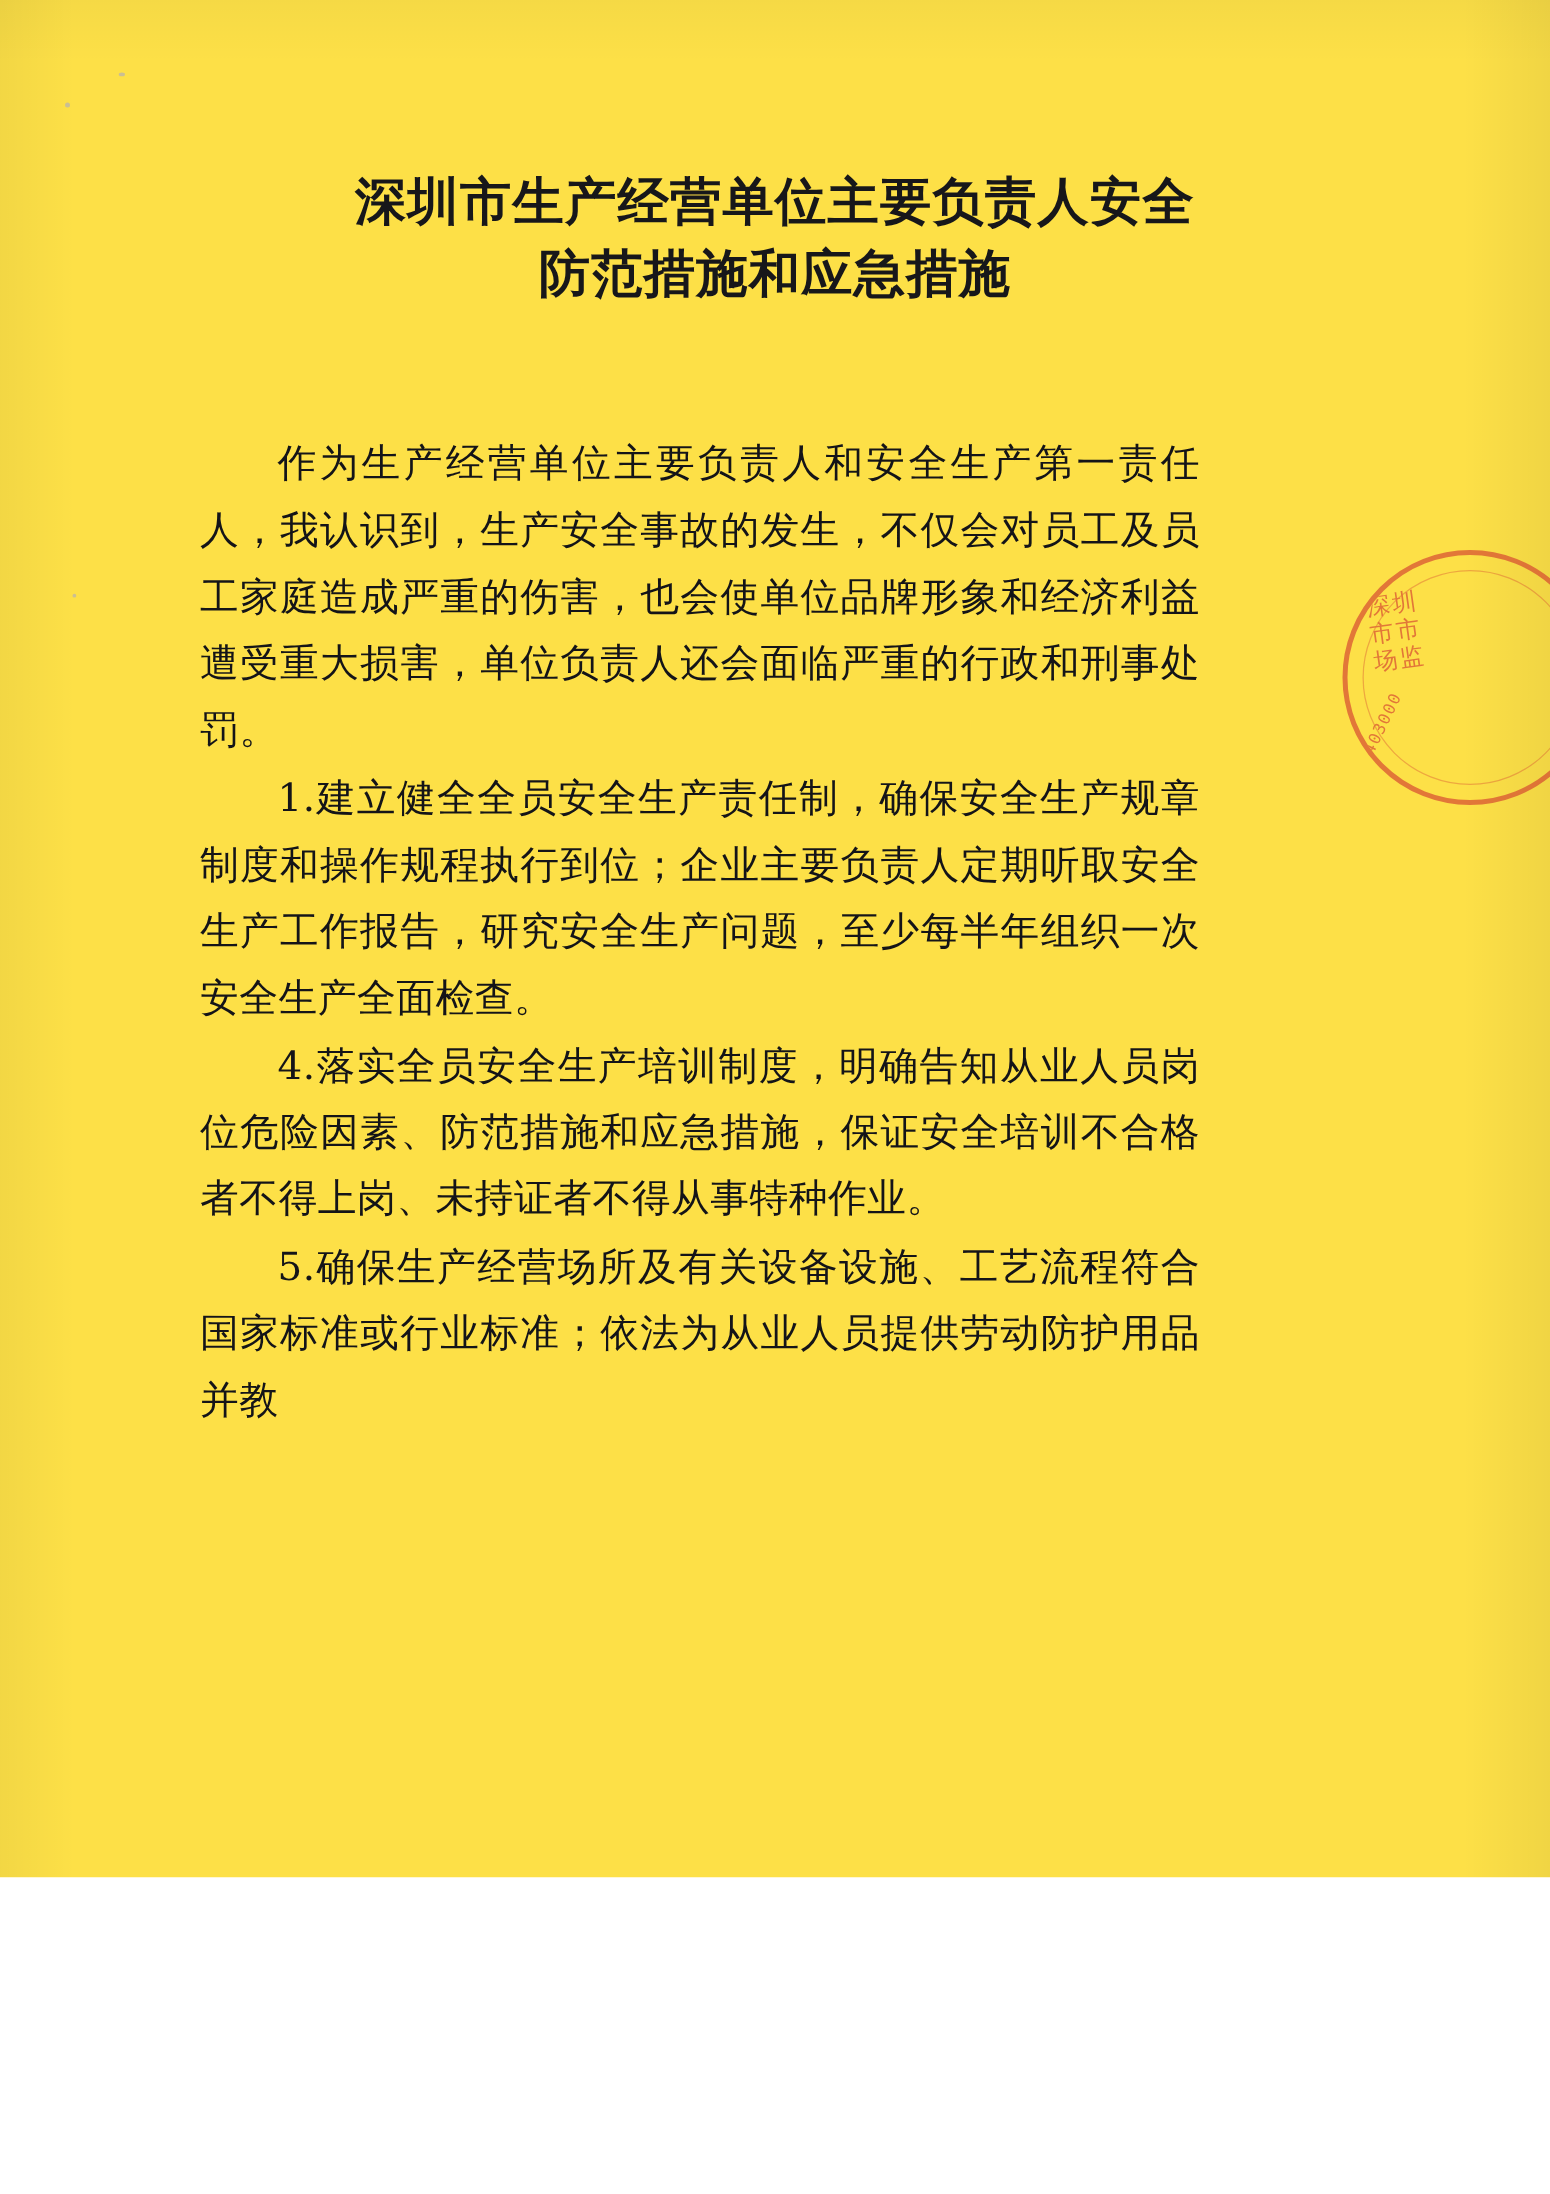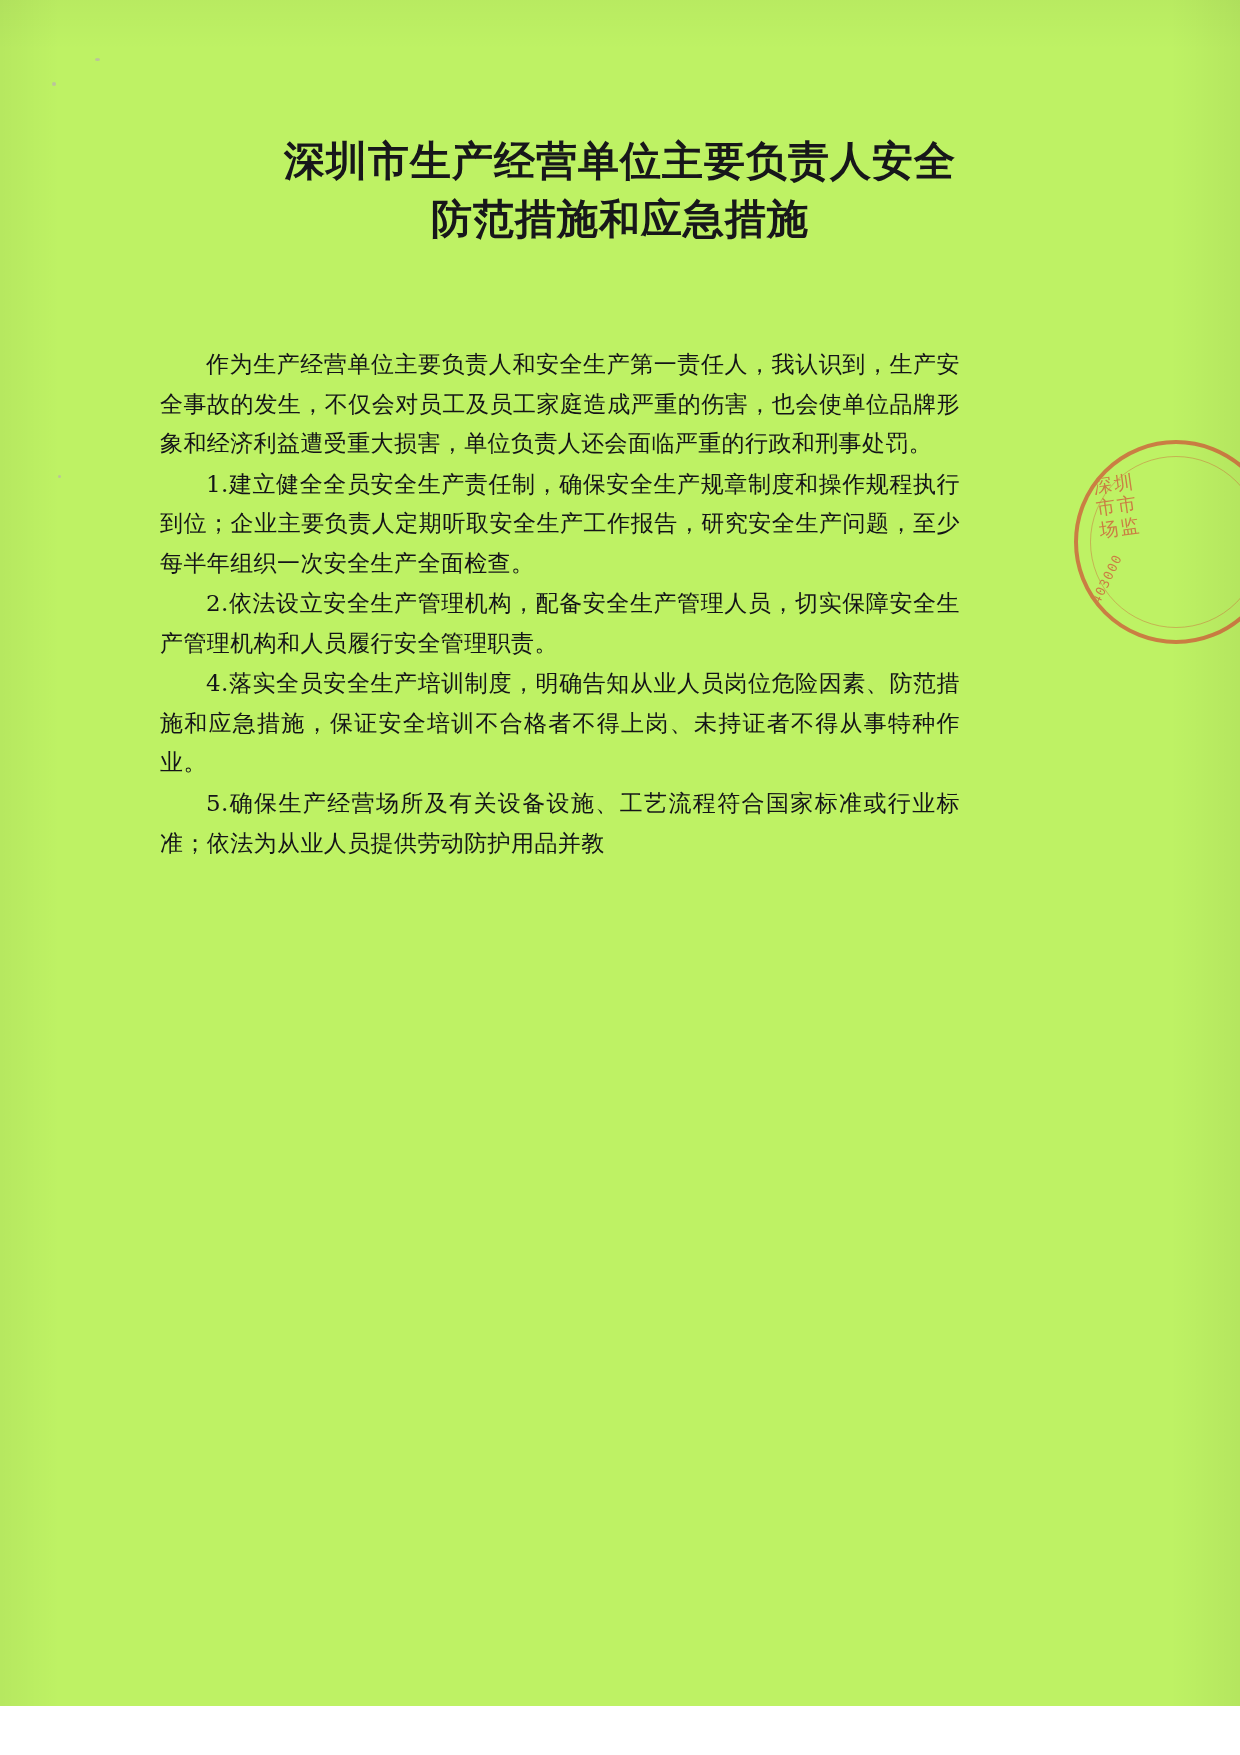--- a/index.html
+++ b/index.html
@@ -6,23 +6,23 @@
     margin: 0;
     padding: 0;
     background: #ffffff;
   }
   body {
     font-family: "DejaVu Serif", "Liberation Serif", serif;
   }
   .page {
     position: relative;
     width: 1240px;
-    height: 1706px;
+    height: 1502px;
     margin: 0 auto;
-    background: #bef264;
+    background: #fde047;
     overflow: hidden;
   }
   
   .paper-shade {
     position: absolute;
     inset: 0;
     background:
       linear-gradient(to right, rgba(0,0,0,0.045) 0px, rgba(0,0,0,0.0) 60px),
       linear-gradient(to left, rgba(0,0,0,0.05) 0px, rgba(0,0,0,0.0) 70px),
       linear-gradient(to bottom, rgba(0,0,0,0.03) 0px, rgba(0,0,0,0) 50px);
@@ -45,21 +45,21 @@
     font-size: 41px;
     line-height: 1.42;
     letter-spacing: 1px;
     color: #17171a;
   }
   .body-text {
     position: absolute;
     left: 160px;
     top: 345px;
     width: 800px;
-    font-size: 23px;
+    font-size: 31px;
     line-height: 1.72;
     color: #141418;
     text-align: justify;
     text-justify: inter-ideograph;
     letter-spacing: 0.4px;
   }
   .para {
     margin: 0 0 1px 0;
     text-indent: 2em;
   }
@@ -118,21 +118,20 @@
   <div class="speck" style="left:58px;top:475px;width:3px;height:3px;"></div>
 
   <div class="doc-title">
     <div>深圳市生产经营单位主要负责人安全</div>
     <div>防范措施和应急措施</div>
   </div>
 
   <div class="body-text">
     <p class="para">作为生产经营单位主要负责人和安全生产第一责任人，我认识到，生产安全事故的发生，不仅会对员工及员工家庭造成严重的伤害，也会使单位品牌形象和经济利益遭受重大损害，单位负责人还会面临严重的行政和刑事处罚。</p>
     <p class="para">1.建立健全全员安全生产责任制，确保安全生产规章制度和操作规程执行到位；企业主要负责人定期听取安全生产工作报告，研究安全生产问题，至少每半年组织一次安全生产全面检查。</p>
-    <p class="para">2.依法设立安全生产管理机构，配备安全生产管理人员，切实保障安全生产管理机构和人员履行安全管理职责。</p>
     <p class="para">4.落实全员安全生产培训制度，明确告知从业人员岗位危险因素、防范措施和应急措施，保证安全培训不合格者不得上岗、未持证者不得从事特种作业。</p>
     <p class="para">5.确保生产经营场所及有关设备设施、工艺流程符合国家标准或行业标准；依法为从业人员提供劳动防护用品并教</p>
   </div>
 
   <div class="stamp">
     <div class="stamp-inner"></div>
     <div class="stamp-text">深圳市市场监</div>
     <div class="stamp-num">4403000</div>
   </div>
 

